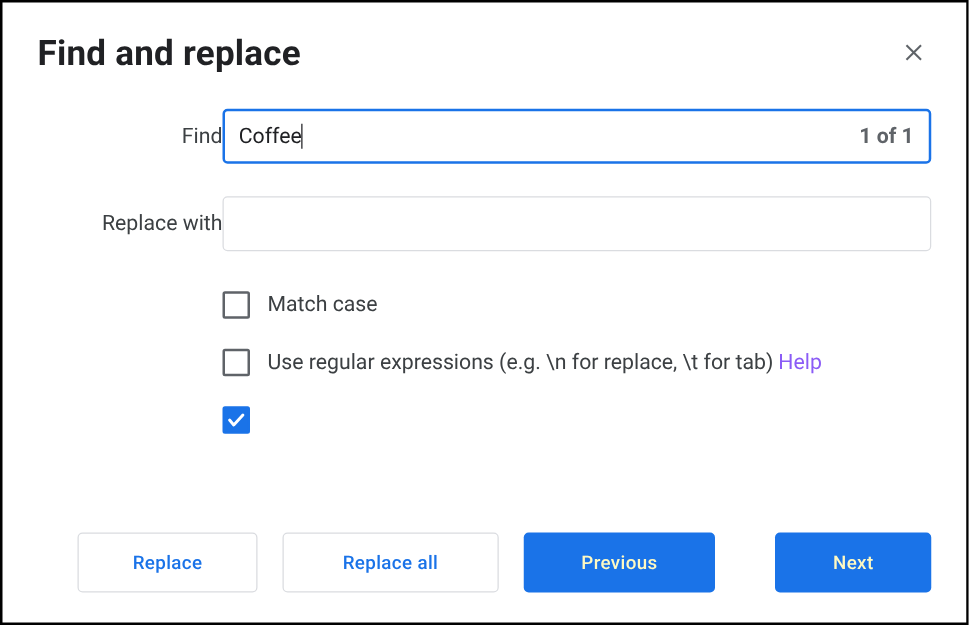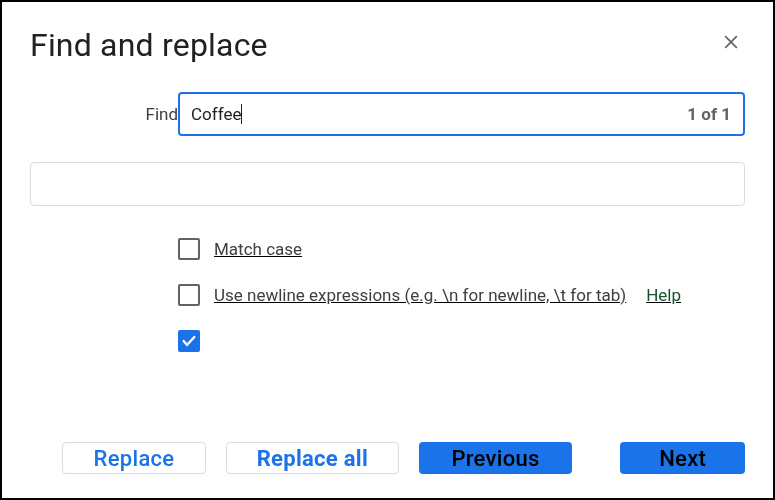--- a/index.html
+++ b/index.html
@@ -22,22 +22,22 @@
       display: flex;
       flex-direction: column;
     }
     .dialog-header {
       display: flex;
       justify-content: space-between;
       align-items: flex-start;
       margin-bottom: 28px;
     }
     .dialog-title {
-      font-size: 32px;
-      font-weight: 400;
+      font-size: 28px;
+      font-weight: 700;
       color: #202124;
       letter-spacing: 0.2px;
     }
     .close-btn {
       background: none;
       border: none;
       cursor: pointer;
       padding: 4px;
       color: #5f6368;
       display: flex;
@@ -86,21 +86,20 @@
       top: 50%;
       transform: translateY(-50%);
       font-size: 17px;
       color: #5f6368;
       pointer-events: none;
       font-weight: bold;
     }
     .checkbox-section {
       margin-left: 148px;
       margin-top: 6px;
-      text-decoration: underline;
     }
     .checkbox-row {
       display: flex;
       align-items: center;
       margin-bottom: 24px;
       font-size: 17px;
       color: #3c4043;
     }
     .checkbox {
       width: 22px;
@@ -117,56 +116,56 @@
     }
     .checkbox.checked {
       background: #1a73e8;
       border-color: #1a73e8;
     }
     .checkbox.checked svg {
       width: 16px;
       height: 16px;
     }
     .help-link {
-      color: #14532d;
+      color: #8b5cf6;
       text-decoration: none;
-      margin-left: 20px;
+      margin-left: 4px;
       cursor: pointer;
     }
     .button-row {
       display: flex;
       gap: 20px;
       margin-top: auto;
       padding-left: 32px;
       padding-top: 18px;
     }
     .btn {
-      height: 32px;
+      height: 48px;
       border-radius: 4px;
-      font-size: 22px;
+      font-size: 15px;
       font-weight: 500;
       cursor: pointer;
       font-family: inherit;
       border: none;
       display: flex;
       align-items: center;
       justify-content: center;
       letter-spacing: 0.3px;
     }
     .btn-outline {
       background: #fff;
       color: #1a73e8;
       border: 1px solid #dadce0;
     }
     .btn-filled {
       background: #1a73e8;
-      color: #000000;
+      color: #fef9c3;
     }
     .btn-replace { width: 150px; }
-    .btn-replace-all { width: 180px; font-weight: bold; }
+    .btn-replace-all { width: 180px; }
     .btn-previous { width: 160px; }
     .btn-next { width: 130px; margin-left: 28px; }
     .cursor-caret {
       display: inline-block;
       width: 1px;
       height: 20px;
       background: #202124;
       vertical-align: middle;
       margin-left: 0px;
     }
@@ -203,35 +202,36 @@
       <div class="text-input focused"></div>
       <div class="find-value-wrap">
         <span>Coffee</span>
           <span class="cursor-caret"></span>
       </div>
       <div class="match-count">1 of 1</div>
     </div>
   </div>
 
   <div class="form-row">
+    <div class="form-label">Replace with</div>
     <div class="input-wrap">
       <input type="text" class="text-input" value="" style="">
     </div>
   </div>
 
   <div class="checkbox-section">
 
     <div class="checkbox-row">
       <div class="checkbox"></div>
       <span>Match case</span>
     </div>
 
     <div class="checkbox-row">
       <div class="checkbox"></div>
-      <span>Use newline expressions (e.g. \n for newline, \t for tab)</span>
+      <span>Use regular expressions (e.g. \n for replace, \t for tab)</span>
       <a class="help-link">Help</a>
     </div>
 
     <div class="checkbox-row">
       <div class="checkbox checked">
         <svg viewBox="0 0 24 24" fill="none" stroke="#fff" stroke-width="3.5" stroke-linecap="round" stroke-linejoin="round">
           <polyline points="4,12 9,18 20,6"></polyline>
         </svg>
       </div>
     </div>

